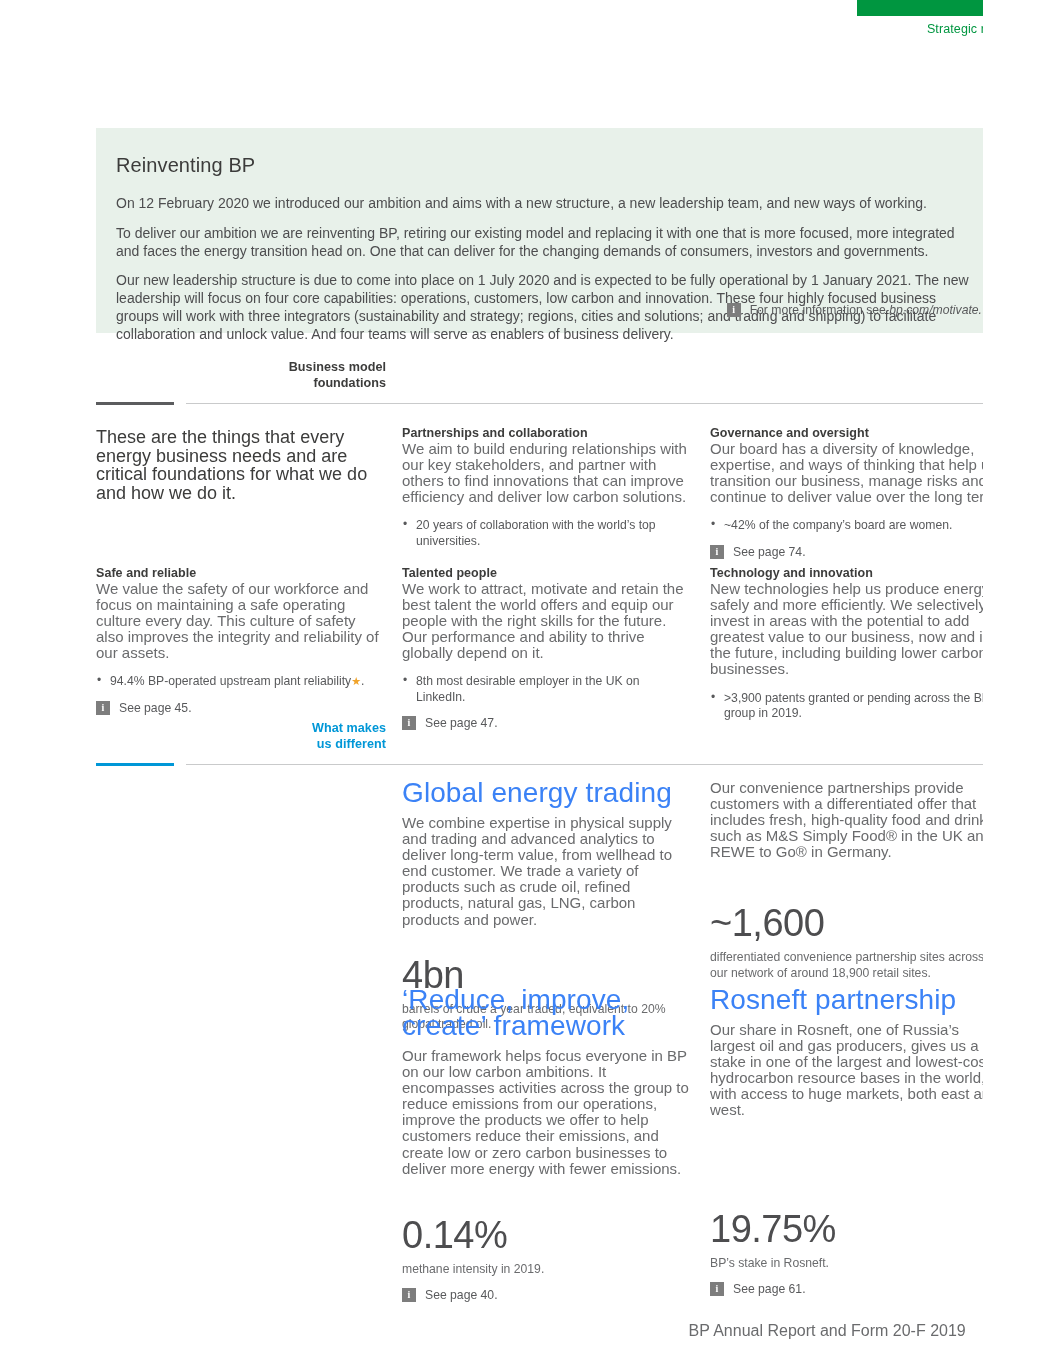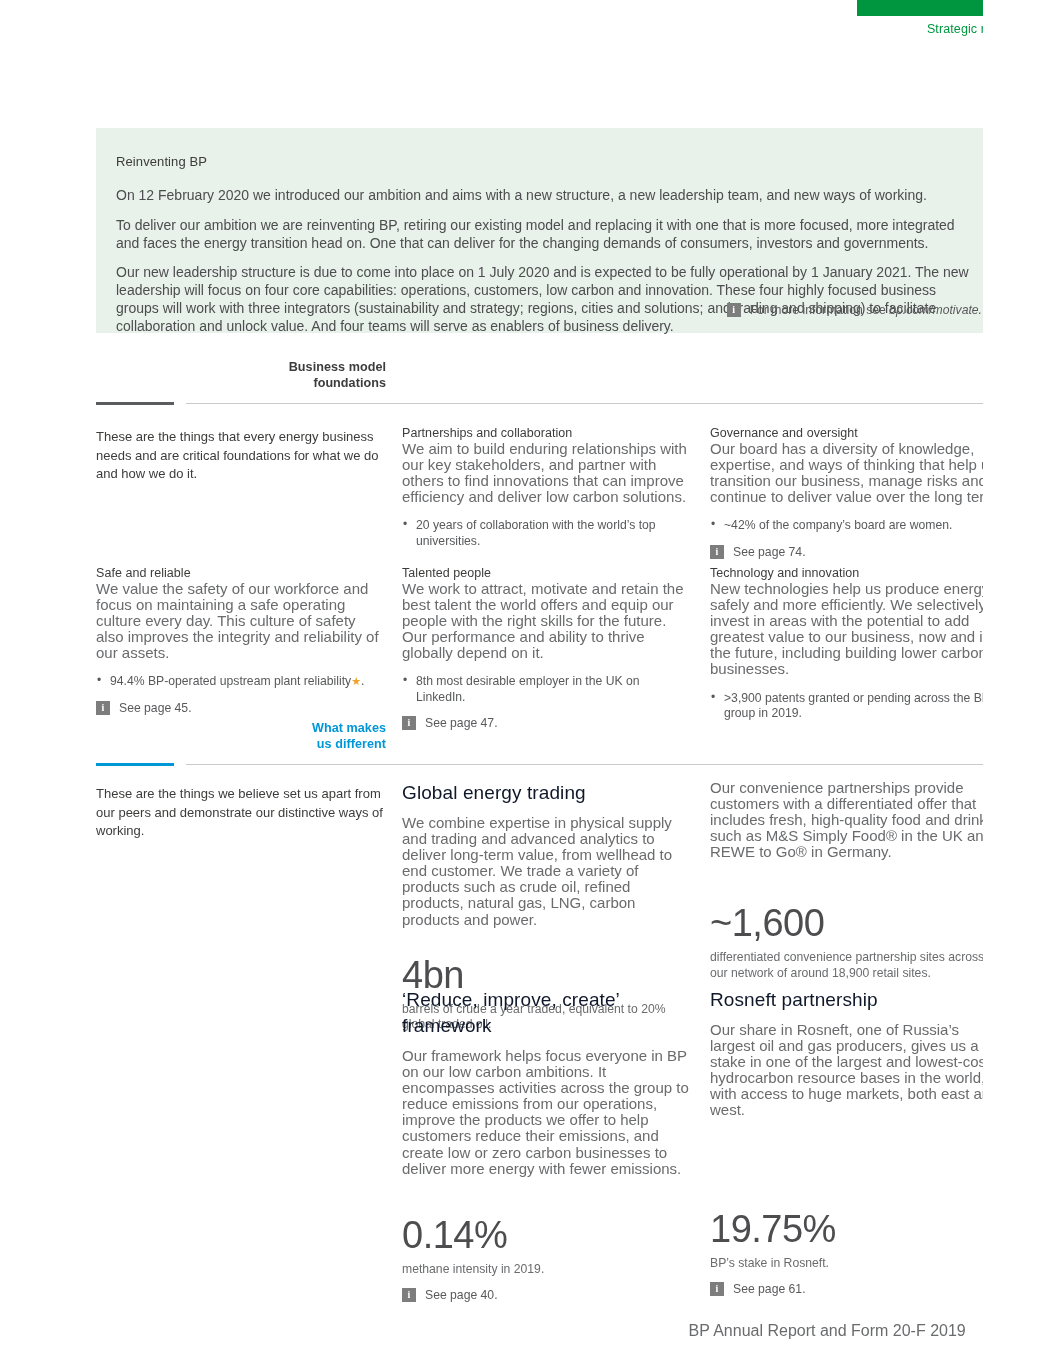--- a/index.html
+++ b/index.html
@@ -25,21 +25,21 @@
   }
 
   
   .panel {
     position: absolute; left: 96px; top: 128px;
     width: 916px; height: 205px;
     background: #e8f1ea;
     padding: 26px 30px 0 20px;
   }
   .panel h2 {
-    font-size: 13px; font-weight: 400; color: #3c3c3b;
+    font-size: 20px; font-weight: 400; color: #3c3c3b;
     letter-spacing: .1px; margin-bottom: 18px;
   }
   .panel p {
     font-size: 14px; line-height: 17.8px; color: #4d4d4f;
     margin-bottom: 12px; max-width: 872px;
   }
   .panel p.p-wide { max-width: 860px; }
 
   
   .info-note {
@@ -79,45 +79,45 @@
   #sec-wmud { top: 721px; color: #0097d7; }
   #sec-wmud .rule { background: #0097d7; }
 
   
   .col { position: absolute; }
   .c1 { left: 96px;  width: 288px; }
   .c2 { left: 402px; width: 290px; }
   .c3 { left: 710px; width: 292px; }
 
   .lead {
-    font-size: 13px; line-height: 18.6px; color: #3c3c3b;
+    font-size: 18px; line-height: 18.6px; color: #3c3c3b;
   }
   h3.sub {
-    font-size: 12.5px; font-weight: 400; color: #3c3c3b;
+    font-size: 12.5px; font-weight: 700; color: #3c3c3b;
     margin-bottom: 1px; letter-spacing: .05px;
   }
   p.body {
     font-size: 15px; line-height: 16.1px; color: #6a6b6d;
   }
   ul.facts { list-style: none; margin-top: 13px; }
   ul.facts li {
     position: relative; padding-left: 14px;
     font-size: 12.2px; line-height: 15.5px; color: #58595b;
     margin-bottom: 4px;
   }
   ul.facts li::before {
     content: "\2022"; position: absolute; left: 1px; top: -1px;
     font-size: 12px; color: #58595b;
   }
   .star { color: #f0a32a; font-size: 11px; }
   .see { margin-top: 11px; }
 
   
   h3.big {
-    font-size: 19px; font-weight: 400; color: #0f172a;
+    font-size: 28px; font-weight: 400; color: #3b82f6;
     line-height: 26px; letter-spacing: .1px; margin-bottom: 9px;
   }
   .stat {
     font-size: 38px; font-weight: 300; color: #4d4d4f;
     line-height: 44px; letter-spacing: -.5px;
   }
   .stat-cap {
     font-size: 12.2px; line-height: 15.5px; color: #6a6b6d;
     margin-top: 5px;
   }
@@ -211,23 +211,20 @@
     </ul>
   </div>
 
   <div class="sec-label" id="sec-wmud">
     <div>What makes</div>
     <div>us different</div>
     <div class="rule" style="background: rgb(0, 151, 215);"></div>
   </div>
   <div class="sec-rule-thin" style="left:186px; top:764px; width:815px;"></div>
 
-  <div class="col c1" style="top:785px;">
-    <div class="lead">These are the things we believe set us apart from our peers and demonstrate our distinctive ways of working.</div>
-  </div>
 
   <div class="col c2" style="top:780px;">
     <h3 class="big">Global energy trading</h3>
     <p class="body">We combine expertise in physical supply and trading and advanced analytics to deliver long-term value, from wellhead to end customer. We trade a variety of products such as crude oil, refined products, natural gas, LNG, carbon products and power.</p>
     <div class="stat" style="margin-top:25px;">4bn</div>
     <div class="stat-cap">barrels of crude a year traded, equivalent to 20% global traded oil.</div>
   </div>
 
   <div class="col c3" style="top:780px;">
     <p class="body">Our convenience partnerships provide customers with a differentiated offer that includes fresh, high-quality food and drink, such as M&amp;S Simply Food® in the UK and REWE to Go® in Germany.</p>

